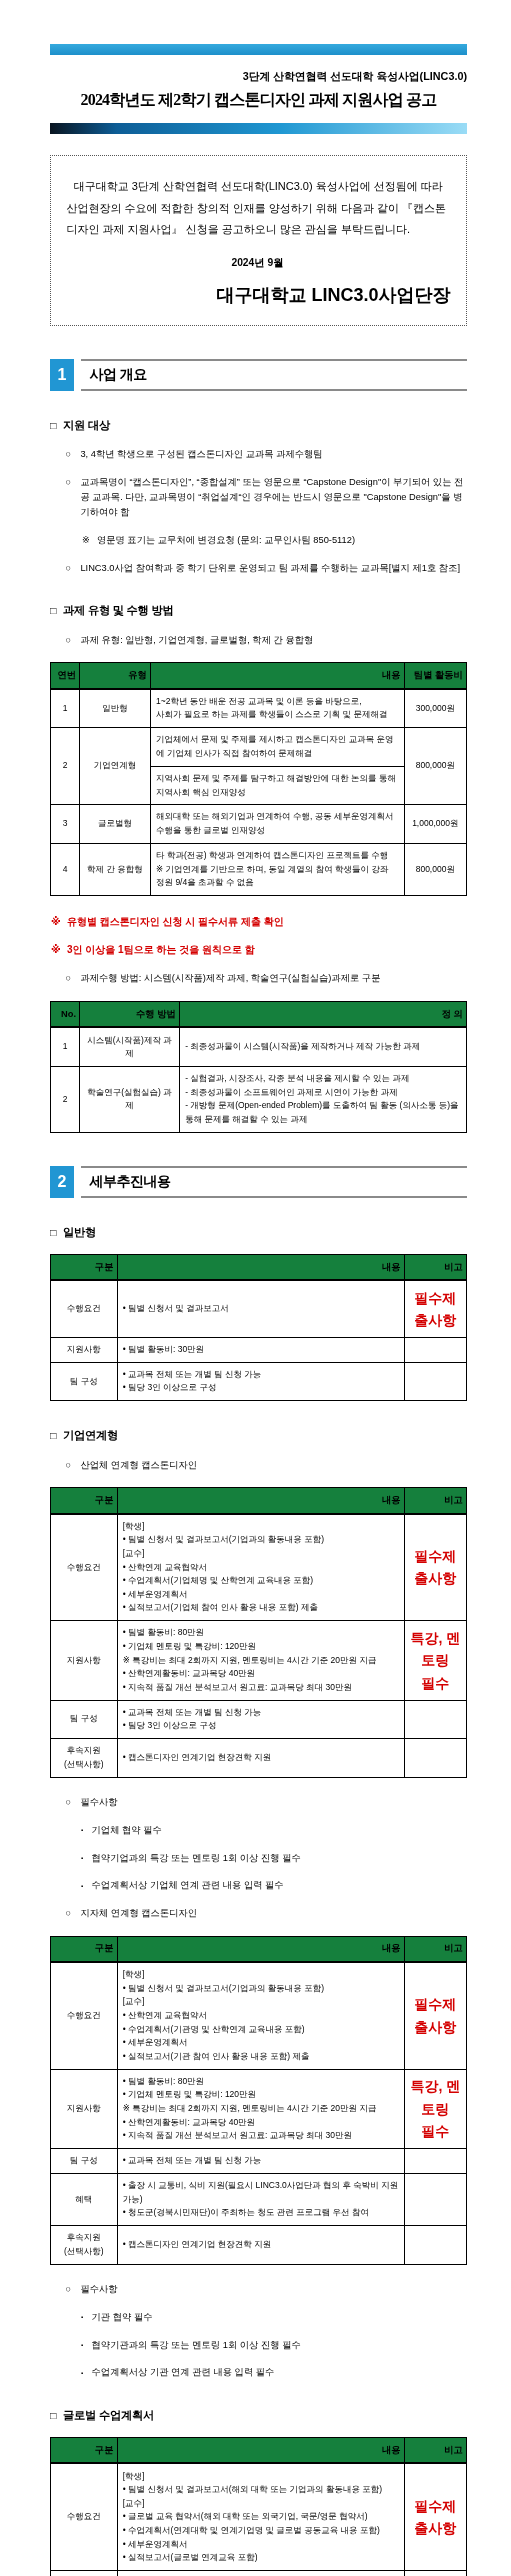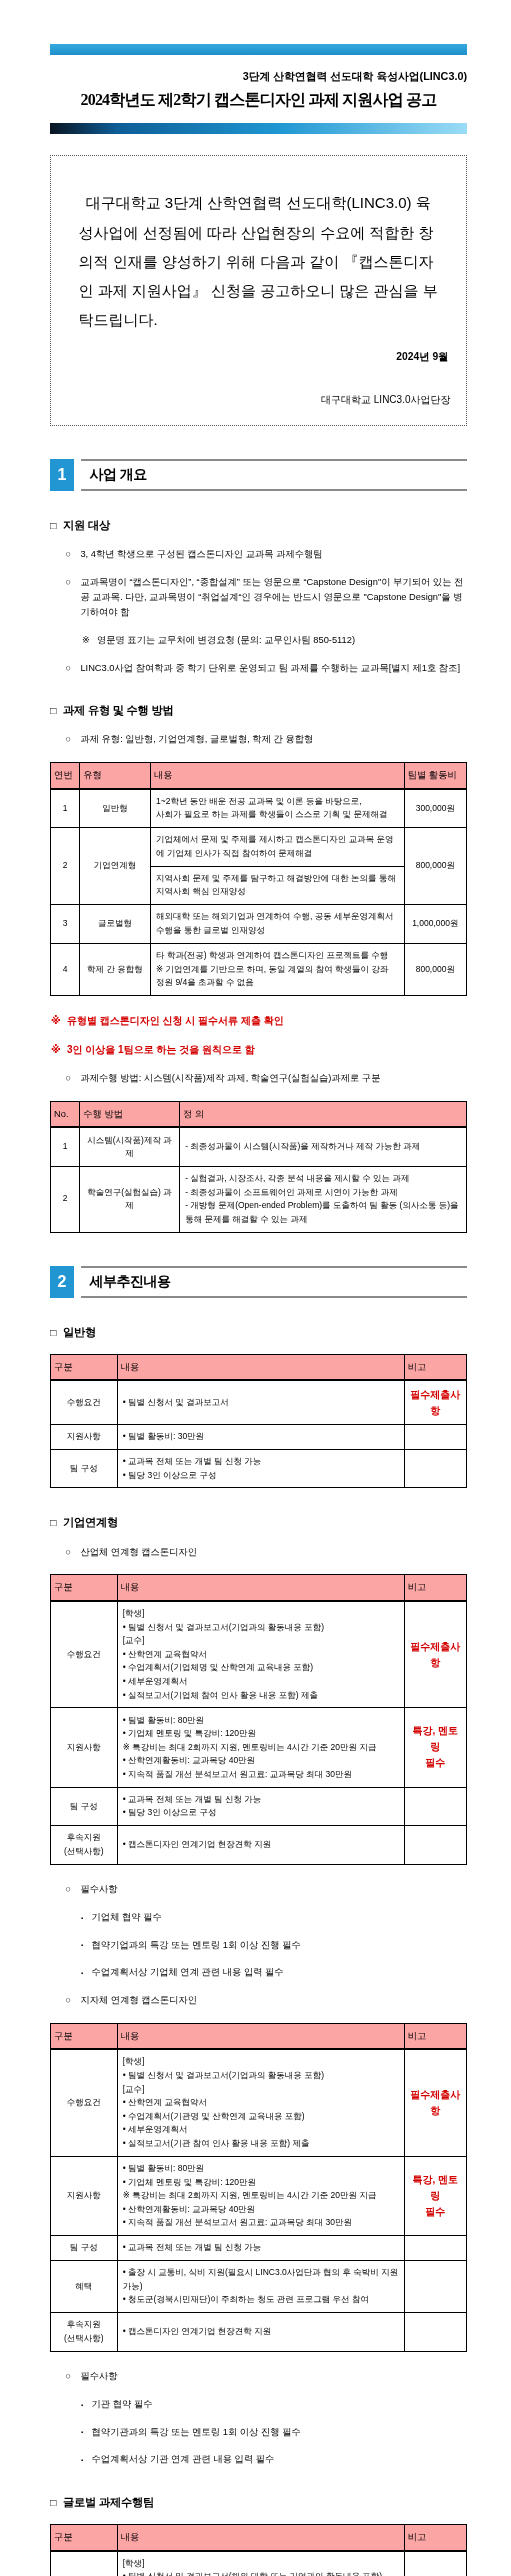--- a/index.html
+++ b/index.html
@@ -3,43 +3,43 @@
 <meta charset="utf-8">
 <style>
   html,body{margin:0;padding:0;background:#fff;}
   body{width:511px;color:#000;font-family:"Liberation Sans","DejaVu Sans",sans-serif;}
   .page{box-sizing:border-box;width:511px;min-height:2892px;padding:44px 44px 41px 50px;}
   .bar1{height:10.8px;background:linear-gradient(180deg,#35aade 0%,#1d8fca 100%);margin-bottom:15.5px;}
   .subtitle{text-align:right;font-weight:700;font-size:10.8px;margin:0 0 6.2px;}
   .main-title{text-align:center;font-weight:800;font-size:16px;letter-spacing:-0.8px;margin:0 0 11.3px;font-family:Liberation Serif, serif;}
   .bar2{height:11.3px;background:linear-gradient(90deg,#091420 0%,#0d5d96 16%,#1f97d2 55%,#9adcf6 100%);}
   .intro-box{border:1px dotted #555;padding:20.6px 15.5px 17.5px;margin-top:20.6px;}
-  .intro-text{font-size:15px;line-height:1.95;text-indent:7.2px;margin:12px;}
-  .intro-date{text-align:right;font-size:10.3px;font-weight:600;margin-top:15.5px;padding-right:2.1px;}
-  .intro-sign{text-align:right;font-size:10px;font-weight:400;margin-top:29px;}
+  .intro-text{font-size:11px;line-height:1.95;text-indent:7.2px;margin:0;}
+  .intro-date{text-align:center;font-size:10.3px;font-weight:600;margin-top:15.5px;padding-right:2.1px;}
+  .intro-sign{text-align:right;font-size:18px;font-weight:700;margin-top:13px;}
   .section-band{display:flex;align-items:stretch;margin:33px 0 20.6px;}
   .sec-num{width:24px;min-height:32px;background:#2196d3;color:#fff;font-size:16px;font-weight:700;display:flex;align-items:center;justify-content:center;margin-right:7.2px;}
   .sec-body{flex:1;border-top:2.6px solid #8a8a8a;border-bottom:2.6px solid #8a8a8a;display:flex;align-items:center;padding-left:8.2px;}
   .sec-title{font-size:14px;font-weight:700;letter-spacing:-0.5px;}
   .h2{font-size:11.3px;font-weight:800;letter-spacing:-0.3px;margin:27px 0 14.4px;display:flex;align-items:baseline;}
   .h2 .sq{margin-right:7.2px;font-weight:400;font-size:10.3px;}
   .bullet{display:flex;margin:12.4px 0;font-size:9.3px;line-height:1.65;}
   .bullet .marker{flex:0 0 1.6em;font-weight:700;}
   .bullet .btxt{white-space:pre-line;}
   .bullet.b1{margin-left:15.5px;}
   .bullet.sub{margin-left:31px;}
   .bullet.sub .marker{font-size:6.2px;padding-top:2.6px;flex-basis:1.7em;}
   .bullet.note{margin-left:32px;}
   .bullet.note .marker{font-weight:400;}
   .bullet.red{color:#d40000;font-weight:700;font-size:10px;margin-left:1px;}
   .doc-table{width:100%;border-collapse:collapse;border:1.5px solid #000;margin:14.4px 0 17.5px;font-size:8.5px;}
-  .doc-table th{background:#fca5a5;font-weight:400;font-size:9.3px;padding:5.7px 3.1px;border:0.8px solid #000;border-bottom:2.1px double #000;text-align:left;}
+  .doc-table th{background:#15803d;font-weight:700;font-size:9.3px;padding:5.7px 3.1px;border:0.8px solid #000;border-bottom:2.1px double #000;text-align:right;}
   .doc-table td{border:0.8px solid #000;padding:5.2px 5.2px;text-align:center;vertical-align:middle;white-space:pre-line;line-height:1.6;}
   .doc-table td.left{text-align:left;}
-  .doc-table td.red{color:#d40000;font-weight:700;font-size:10px;}
+  .doc-table td.red{color:#d40000;font-weight:700;font-size:14px;}
 </style>
 </head>
 <body>
 
 <div class="page">
 
   <div class="bar1"></div>
   <div class="subtitle">3단계 산학연협력 선도대학 육성사업(LINC3.0)</div>
   <div class="main-title">2024학년도 제2학기 캡스톤디자인 과제 지원사업 공고</div>
   <div class="bar2"></div>
@@ -387,21 +387,21 @@
         <span class="btxt">협약기관과의 특강 또는 멘토링 1회 이상 진행 필수</span>
       </div>
       <div class="bullet sub">
         <span class="marker">▪</span>
         <span class="btxt">수업계획서상 기관 연계 관련 내용 입력 필수</span>
       </div>
     </div>
 
   <div class="h2">
     <span class="sq">□</span>
-    <span>글로벌 과제수행팀</span>
+    <span>글로벌 수업계획서</span>
   </div>
   <div>
       <table class="doc-table">
         <colgroup>
           <col style="width: 16%;">
           <col style="width: 69%;">
           <col style="width: 15%;">
         </colgroup>
         <thead>
           <tr>

